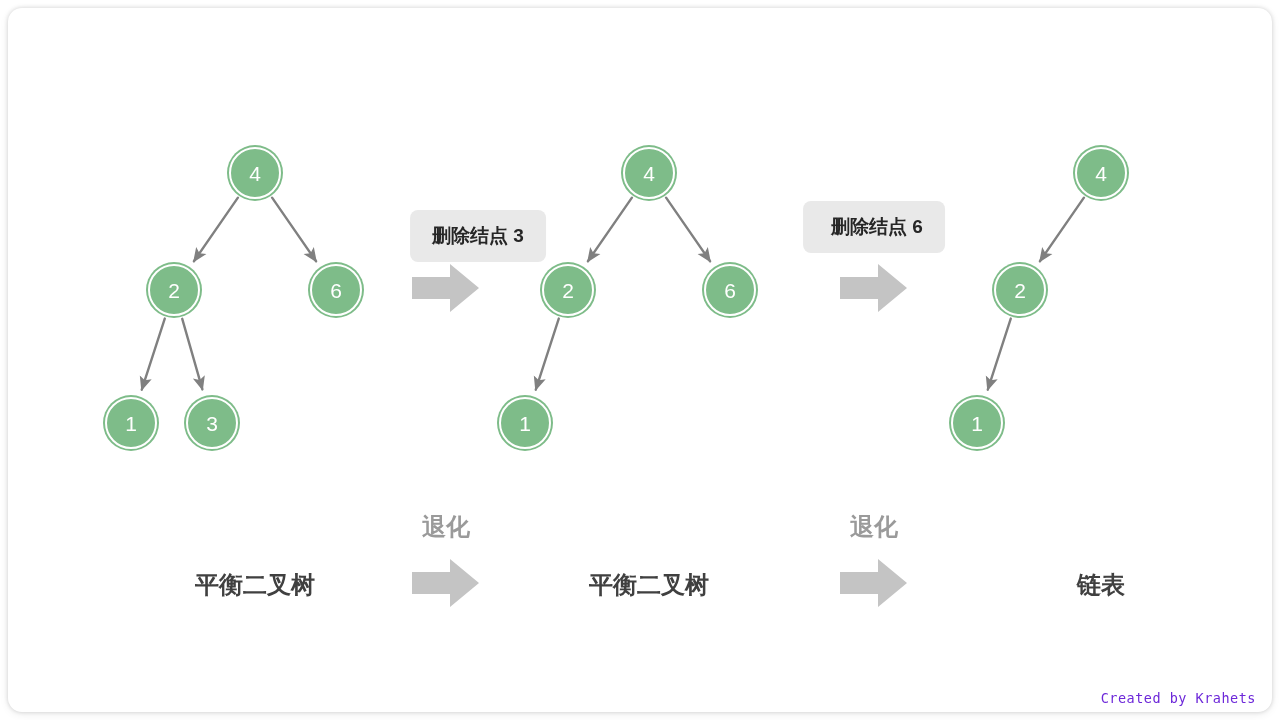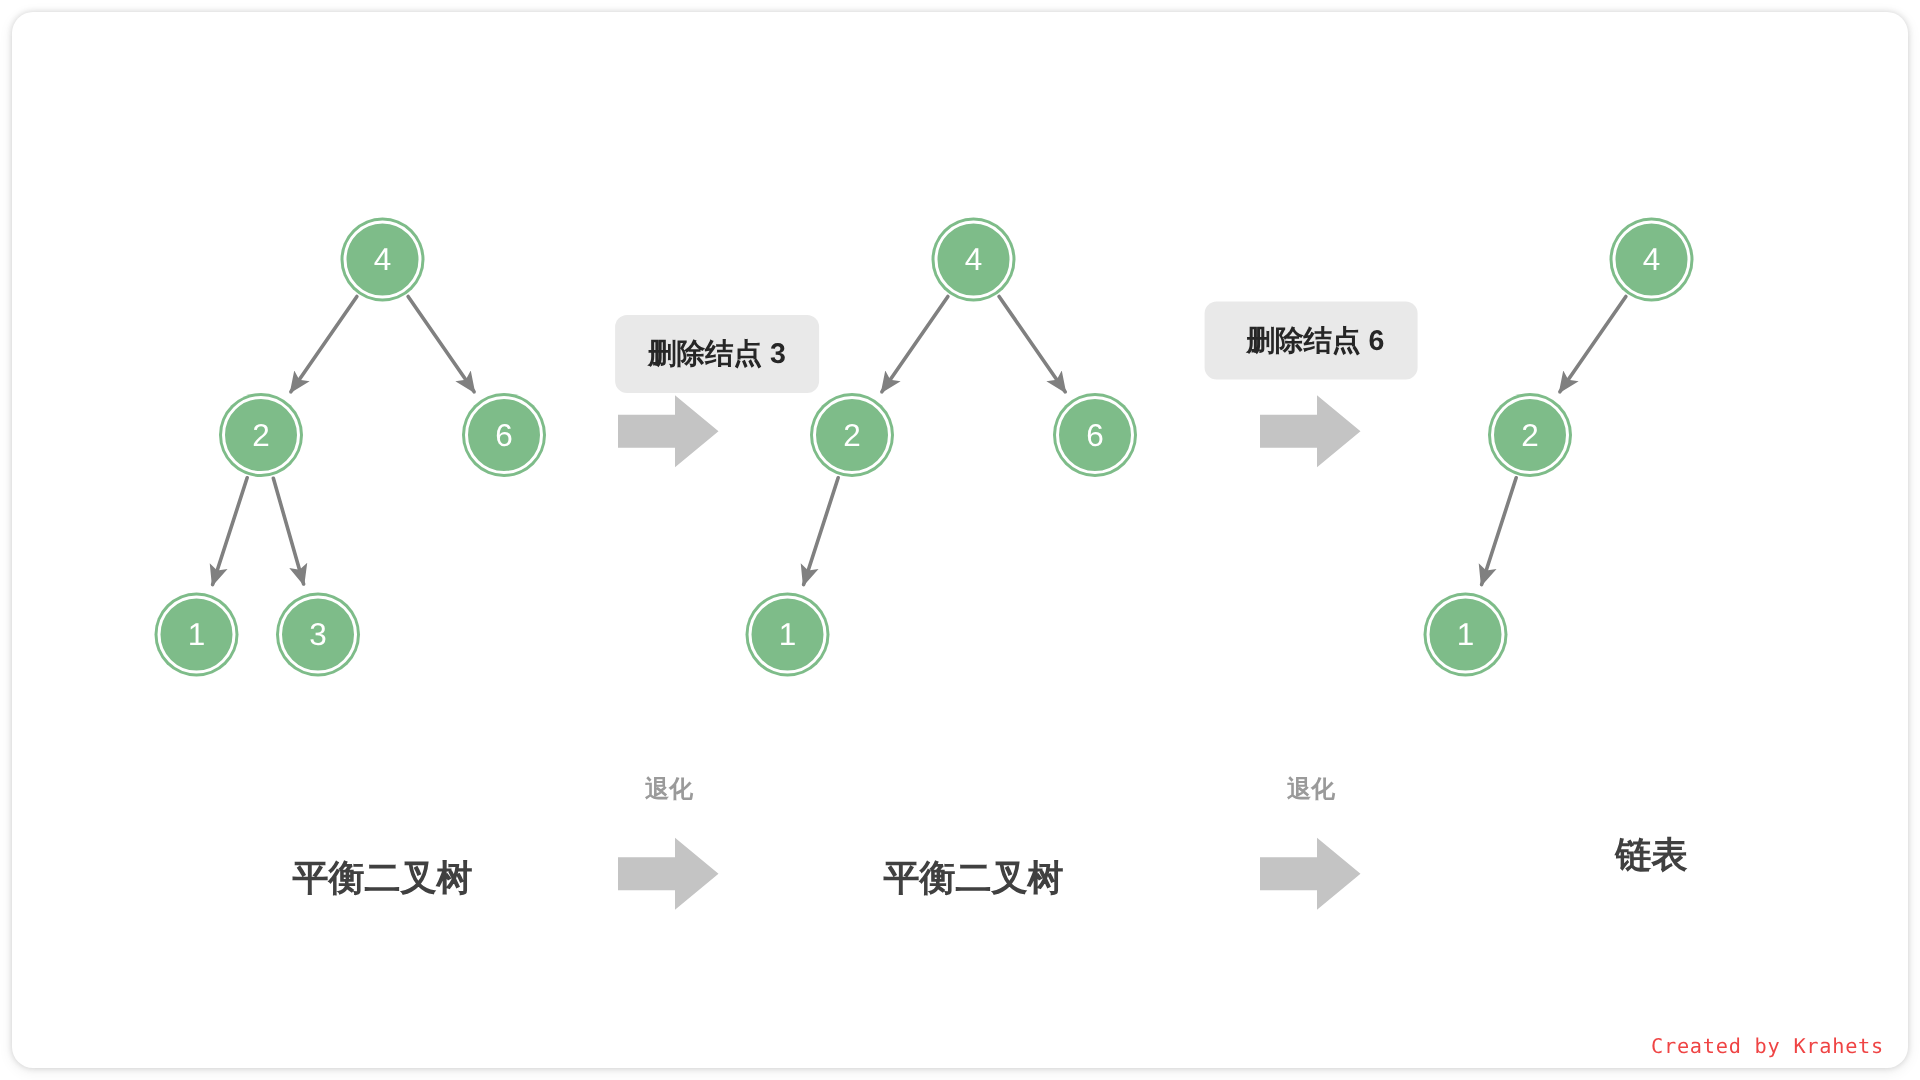--- a/index.html
+++ b/index.html
@@ -90,32 +90,32 @@
     color: #404040;
     font-size: 24px;
     font-weight: bold;
     white-space: nowrap;
     transform: translate(-50%, -50%);
   }
 
   .degen-label {
     position: absolute;
     color: #9a9a9a;
-    font-size: 16px;
+    font-size: 24px;
     font-weight: bold;
     white-space: nowrap;
     transform: translate(-50%, -50%);
   }
 
   
   #watermark {
     position: absolute;
     right: 32px;
     bottom: 22px;
-    color: #ef4444;
+    color: #6d28d9;
     font-family: "DejaVu Sans Mono", "Liberation Mono", monospace;
     font-size: 13.5px;
     letter-spacing: 0.5px;
     white-space: nowrap;
   }
 </style>
 </head>
 <body>
 
 <div id="card">
@@ -170,18 +170,18 @@
           </svg></div>
         <div class="block-arrow" style="left: 866px; top: 577px;"><svg width="68" height="52" viewBox="0 0 68 52" xmlns="http://www.w3.org/2000/svg">
             <path d="M0,15 L38,15 L38,2 L67,26 L38,50 L38,37 L0,37 Z" fill="#c4c4c4"></path>
           </svg></div>
       </div>
     <div id="captions-layer">
         <div class="degen-label" style="left: 438px; top: 519px;">退化</div>
         <div class="degen-label" style="left: 866px; top: 519px;">退化</div>
         <div class="caption" style="left: 247px; top: 577px;">平衡二叉树</div>
         <div class="caption" style="left: 641px; top: 577px;">平衡二叉树</div>
-        <div class="caption" style="left: 1093px; top: 562px;">链表</div>
+        <div class="caption" style="left: 1093px; top: 577px;">链表</div>
       </div>
 
     <div id="watermark">Created by Krahets</div>
   </div>
 </div>
 
 </body></html>

